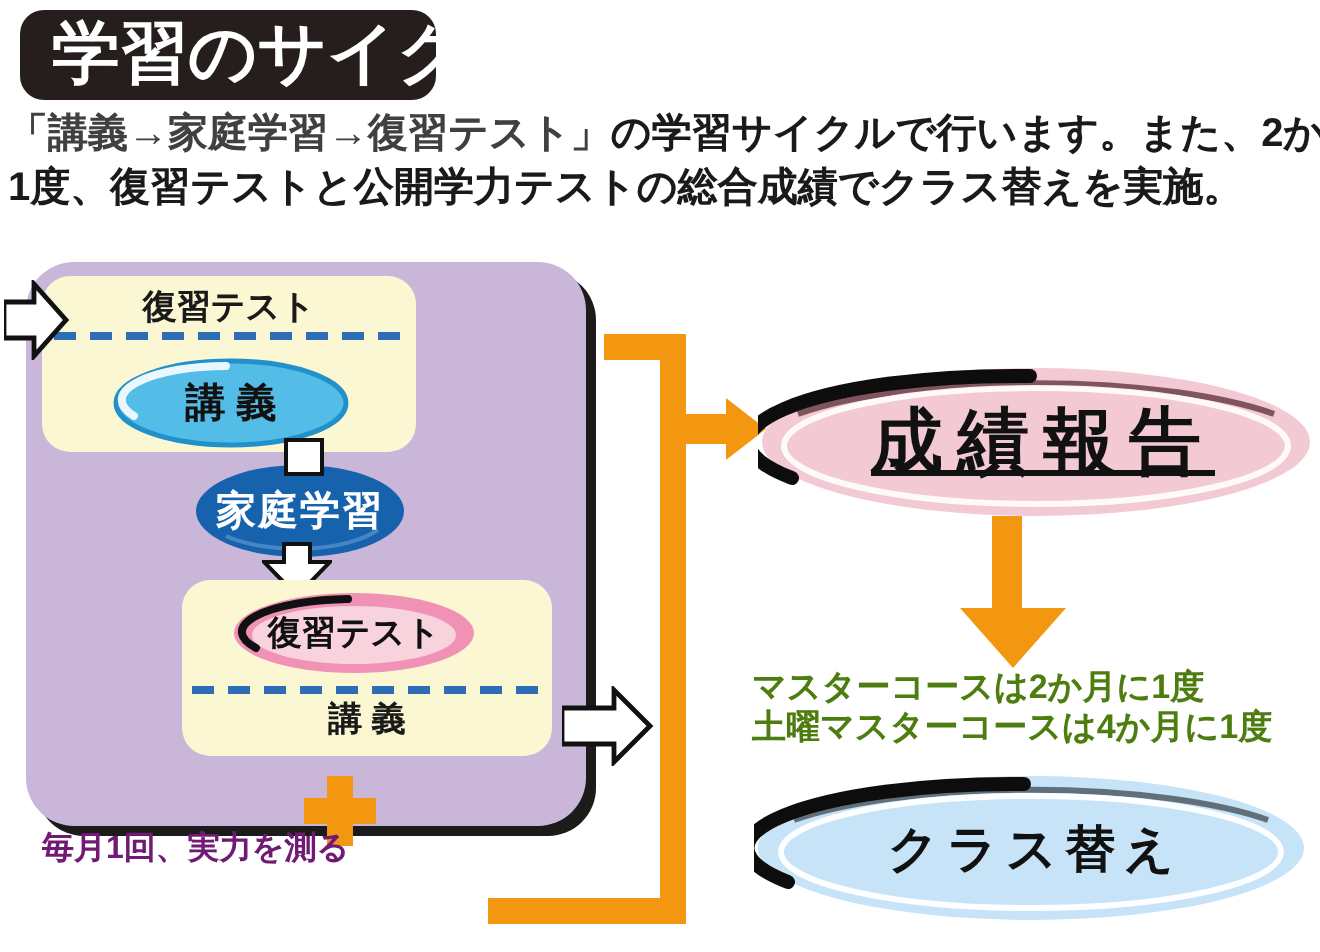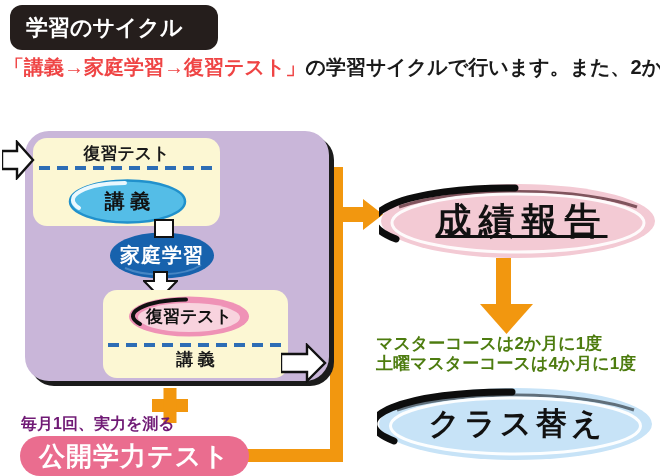--- a/index.html
+++ b/index.html
@@ -10,37 +10,36 @@
     -webkit-font-smoothing:antialiased;
   }
   .abs{position:absolute;}
   
   .title-badge{
     left:10px;top:5px;width:208px;height:45px;
     background:#251e1c;border-radius:12px;
   }
   .title-badge .txt{
     position:absolute;left:16px;top:0;height:45px;line-height:45px;
-    color:#fff;font-size:22px;font-weight:800;white-space:nowrap;letter-spacing:0px;
+    color:#fff;font-size:34px;font-weight:800;white-space:nowrap;letter-spacing:0px;
   }
   
   .intro{left:4px;top:54px;width:654px;font-size:20px;font-weight:800;line-height:27px;color:#1a1a1a;white-space:nowrap;}
-  .intro .hl{color:#ef4444;}
+  .intro .hl{color:#404040;}
   
   .orange{background:#f2970f;}
   .circuit-top-h{left:302px;top:167px;width:41px;height:13px;z-index:1;}
   .circuit-vert{left:330px;top:167px;width:13px;height:295px;z-index:1;}
   .circuit-bottom-h{left:244px;top:449px;width:99px;height:13px;z-index:1;}
   .branch-arrow{left:343px;top:195px;width:40px;height:40px;z-index:1;}
   
   .cycle-box{
-    left:25px;top:131px;width:280px;height:250px;z-index:2;
+    left:13px;top:131px;width:280px;height:282px;z-index:2;
     background:#c9b6d9;border-radius:24px;
     box-shadow:5px 5px 0 #1b1b1b;
-    padding-left:24px;
   }
   .cream{
     position:absolute;background:#fcf7d3;border-radius:14px;
   }
   .cream1{left:8px;top:7px;width:187px;height:88px;}
   .cream2{left:78px;top:159px;width:185px;height:88px;}
   .dash-line{
     position:absolute;height:4px;
     background:repeating-linear-gradient(90deg,#2d6db5 0 11px,transparent 11px 18px);
   }
@@ -78,33 +77,34 @@
     display:flex;align-items:center;justify-content:center;
   }
   .open-test-capsule .txt{color:#fff;font-size:26px;font-weight:800;letter-spacing:1px;}
   
   .report-caption{left:376px;top:155px;font-size:17px;font-weight:800;color:#1a1a1a;z-index:2;}
   .report-oval{left:379px;top:183px;width:278px;height:76px;z-index:2;}
   .report-oval .oval-text{font-size:36px;letter-spacing:7px;padding-left:7px;box-sizing:border-box;text-decoration:underline;}
   .down-orange-arrow{left:480px;top:258px;width:53px;height:76px;z-index:2;}
   .class-caption{left:376px;top:334px;font-size:17px;font-weight:800;color:#4d7c0f;line-height:20px;z-index:2;white-space:nowrap;}
   .class-oval{left:377px;top:387px;width:277px;height:74px;z-index:2;}
-  .class-oval .oval-text{font-size:31px;letter-spacing:4px;padding-left:4px;box-sizing:border-box;}
+  .class-oval .oval-text{font-size:25px;letter-spacing:4px;padding-left:4px;box-sizing:border-box;}
 </style>
 </head>
 <body>
 
 <div id="stage">
 
   <div class="abs title-badge">
     <div class="txt">学習のサイクル</div>
   </div>
 
   <div class="abs intro">
     <div><span class="hl">「講義→家庭学習→復習テスト」</span><span>の学習サイクルで行います。また、2か月に</span></div>
+    <div>1度、復習テストと公開学力テストの総合成績でクラス替えを実施。</div>
   </div>
 
   <div class="abs orange circuit-top-h"></div>
   <div class="abs orange circuit-vert"></div>
   <div class="abs orange circuit-bottom-h"></div>
   <svg class="abs branch-arrow" viewBox="0 0 40 40">
     <rect x="0" y="12" width="21" height="15" fill="#f2970f"></rect>
     <polygon points="20,4 40,19.5 20,35" fill="#f2970f"></polygon>
   </svg>
 
@@ -155,23 +155,20 @@
   </svg>
   <svg class="abs right-arrow" viewBox="0 0 46 40">
     <polygon points="0,11 26,11 26,2 44,20 26,38 26,29 0,29" fill="#fff" stroke="#111" stroke-width="2.4" stroke-linejoin="miter"></polygon>
   </svg>
 
   <svg class="abs plus-icon" viewBox="0 0 36 35">
     <rect x="0" y="11" width="36" height="13" fill="#f2970f"></rect>
     <rect x="11.5" y="0" width="13" height="35" fill="#f2970f"></rect>
   </svg>
   <div class="abs open-test-caption">毎月1回、実力を測る</div>
-  <div class="abs open-test-capsule">
-    <span class="txt">公開学力テスト</span>
-  </div>
 
   <div class="abs oval-wrap report-oval">
     <svg viewBox="0 0 278 76">
       <ellipse cx="139" cy="38" rx="137" ry="37" fill="#f3cad4"></ellipse>
       <path d="M 20 24 A 145 36 0 0 1 258 24" fill="none" stroke="#6b4048" stroke-width="3" opacity="0.85"></path>
       <ellipse cx="139" cy="40" rx="126" ry="29" fill="none" stroke="#ffffff" stroke-width="3" opacity="0.9"></ellipse>
       <path d="M 136 5 A 133 33 0 0 0 17 56" fill="none" stroke="#0d0d0d" stroke-width="7" stroke-linecap="round"></path>
     </svg>
     <div class="oval-text">成績報告</div>
   </div>

